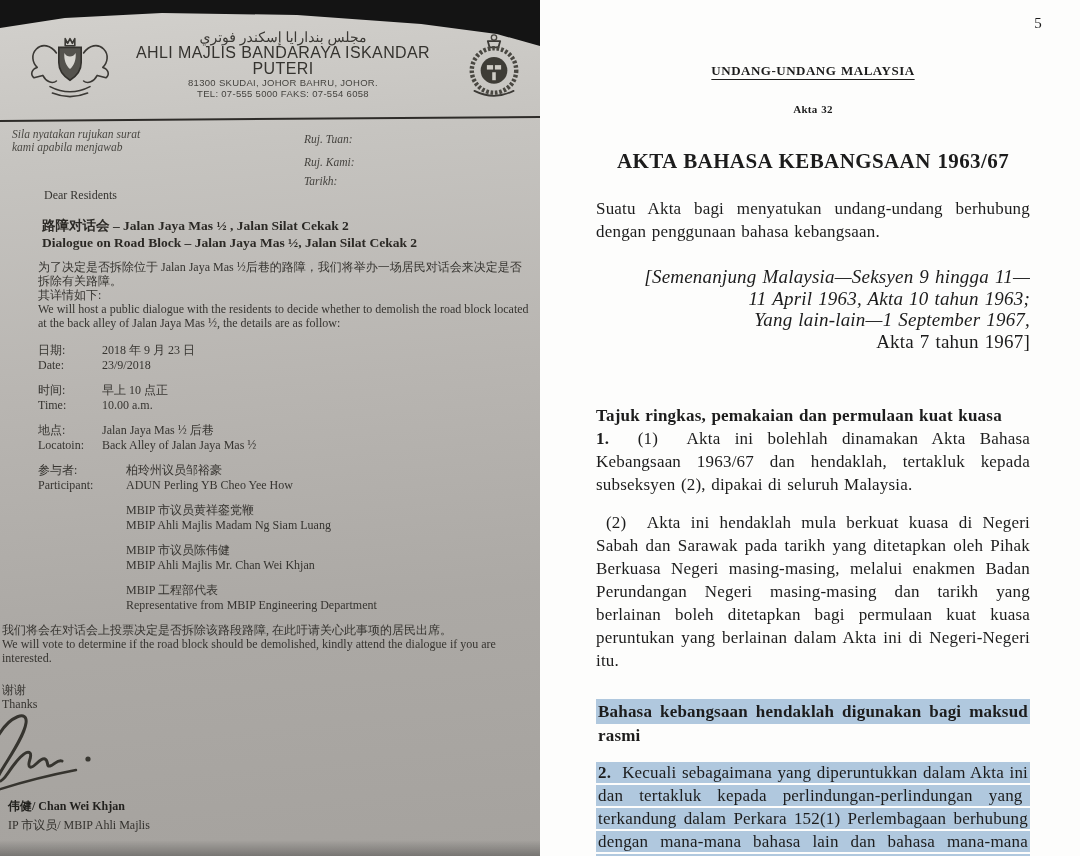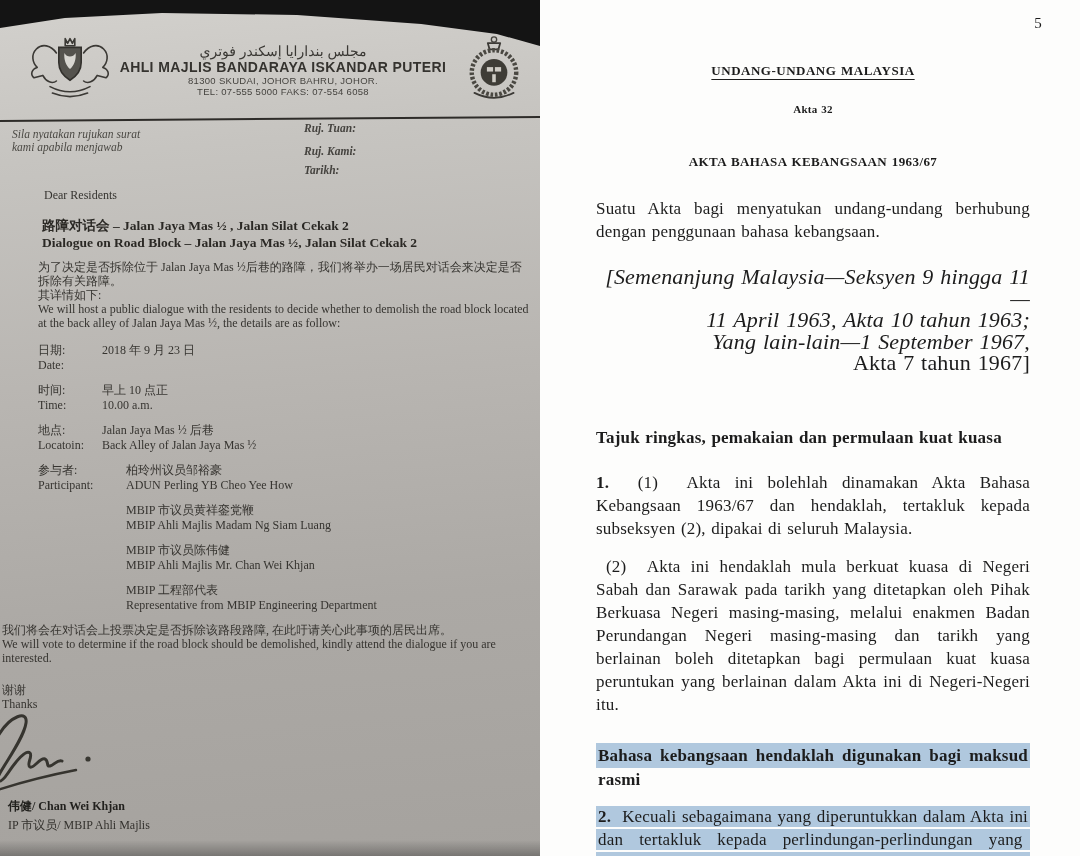--- a/index.html
+++ b/index.html
@@ -7,31 +7,31 @@
   .stage { width:1080px; height:856px; display:flex; font-family:"Liberation Serif", serif; }
 
   
   .left-half { position:relative; width:540px; height:856px; background:#141414; overflow:hidden; }
   .paper {
     position:absolute; inset:0;
     background:linear-gradient(175deg,#d3d1cd 0%, #c6c4c0 18%, #b8b5b1 45%, #aca9a5 70%, #a5a29e 100%);
     clip-path:polygon(0 28px, 12% 18px, 30% 13px, 55% 15px, 78% 24px, 92% 34px, 100% 46px, 100% 100%, 0 100%);
   }
   .paper-inner { position:relative; width:100%; height:100%; color:#33312d; filter:blur(0.2px); }
-  .lh { display:flex; align-items:center; padding:30px 14px 0 26px; }
+  .lh { display:flex; align-items:flex-start; padding:30px 14px 0 26px; }
   .crest-box { flex:0 0 92px; margin-top:2px; }
   .lh-center { flex:1; text-align:center; font-family:"Liberation Sans", sans-serif; color:#3a3834; }
   .jawi { font-size:14px; line-height:15px; letter-spacing:1px; }
-  .org { font-size:14px; font-weight:bold; letter-spacing:.4px; line-height:16px; color:#35332f; }
+  .org { font-size:16px; font-weight:normal; letter-spacing:.4px; line-height:16px; color:#35332f; }
   .addr,.tel { font-size:9.5px; line-height:11px; letter-spacing:.3px; color:#45433f; }
   .emblem-box { flex:0 0 78px; margin-top:0; text-align:right; }
   .rule { margin-top:8px; height:2px; background:#2e2c29; transform:rotate(-0.4deg); }
   .refrow { position:relative; height:64px; font-size:11.5px;padding-left:34px; }
   .refnote { position:absolute; left:12px; top:8px; font-style:italic; color:#4a4843; line-height:13px; }
-  .reffields { position:absolute; left:304px; top:2px; font-style:italic; color:#45433f;font-weight:bold; }
+  .reffields { position:absolute; left:304px; top:13px; font-style:italic; color:#45433f; }
   .rf { line-height:12px; }
   .rf2 { margin-top:11px; } .rf3 { margin-top:7px; }
   .body-block { font-size:12px; line-height:14px; color:#363430; }
   .salut { margin:4px 0 0 44px; }
   .subject { margin:15px 0 0 42px; font-weight:bold; font-size:13.5px; line-height:17px; color:#2b2925; }
   .intro { margin:9px 0 0 38px; width:492px; }
   .details { margin:13px 0 0 38px; }
   .drow { display:grid; grid-template-columns:64px 1fr; margin-bottom:11px; }
   .dval.pad { padding-left:24px; }
   .extra { margin-left:126px; margin-bottom:11px; }
@@ -45,27 +45,27 @@
     background:linear-gradient(rgba(0,0,0,0), rgba(0,0,0,0.28)); pointer-events:none; }
 
   
   .right-half { width:540px; height:856px; background:#fdfdfc; color:#1c1c1c;
     padding:12px 50px 0 56px; font-size:17px; line-height:23px;
     letter-spacing:.2px; word-spacing:1px; }
   .pageno { text-align:right; font-size:15px; margin-right:-12px; }
   .doc-title { text-align:center; margin-top:24px; font-weight:bold; font-size:13px; letter-spacing:.5px; }
   .doc-title .u { text-decoration:underline; text-underline-offset:4px; }
   .akta { text-align:center; margin-top:16px; font-weight:bold; font-size:11px; }
-  .act-title { text-align:center; margin-top:29px; font-weight:bold; font-size:13px; letter-spacing:.4px; }
+  .act-title { text-align:center; margin-top:29px; font-weight:bold; font-size:21px; letter-spacing:.4px; }
   .just { text-align:justify; }
   .preamble { margin-top:24px; }
-  .cit { margin-top:23px; text-align:right; font-size:22px; line-height:21.5px; }
+  .cit { margin-top:23px; text-align:right; font-size:19px; line-height:21.5px; }
   .it { font-style:italic; }
   .sec-head { margin-top:52px; font-weight:bold; }
-  .para1 { margin-top:22px; }
+  .para1 { }
   .para2 { margin-top:15px; text-indent:10px; }
   .b { font-weight:bold; }
   .hl-head { margin-top:27px; font-weight:bold; }
   .hl-line { display:block; text-align:justify; text-align-last:justify; padding:1px 2px; }
   .hl-rest { display:block; padding-left:2px; }
   .hlpara { margin-top:14px; }
   .hlspan { padding:1px 2px; box-decoration-break:clone; -webkit-box-decoration-break:clone; }
 
   svg .ink { stroke:#3b3935; fill:none; stroke-width:2; stroke-linecap:round; stroke-linejoin:round; }
 </style>
@@ -140,20 +140,21 @@
         </div>
 
         <div class="body-block details">
           <div class="drow">
             <div class="dlab">
               <div class="l2">日期:</div>
               <div class="l2">Date:</div>
             </div>
             <div class="dval">
               <div class="l2">2018 年 9 月 23 日</div>
+              <div class="l2">23/9/2018</div>
             </div>
           </div>
           <div class="drow">
             <div class="dlab">
               <div class="l2">时间:</div>
               <div class="l2">Time:</div>
             </div>
             <div class="dval">
               <div class="l2">早上 10 点正</div>
               <div class="l2">10.00 a.m.</div>

